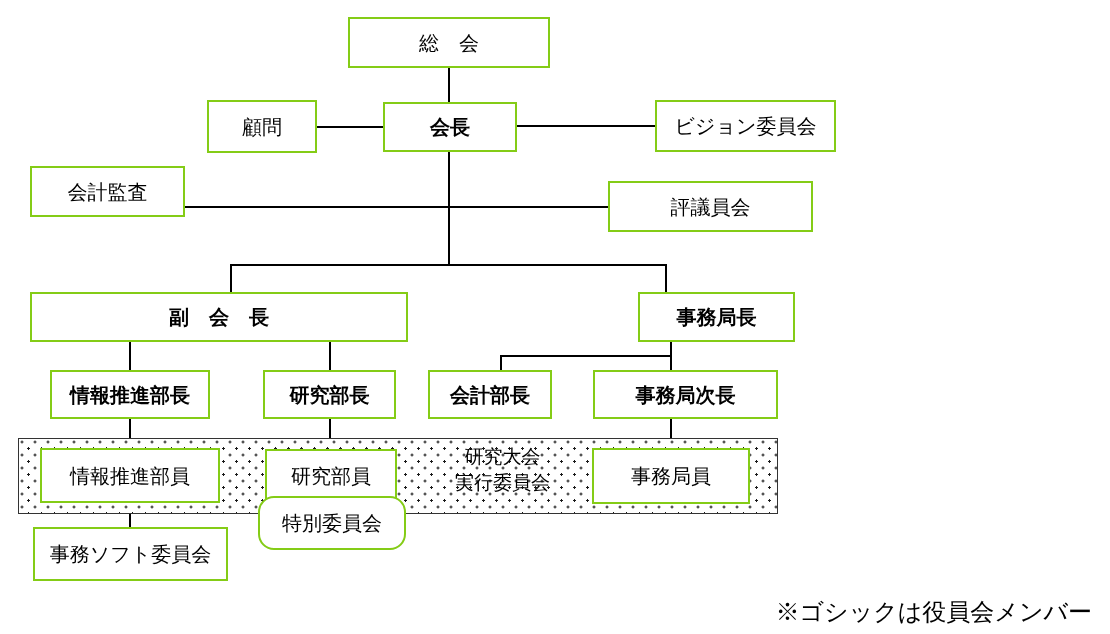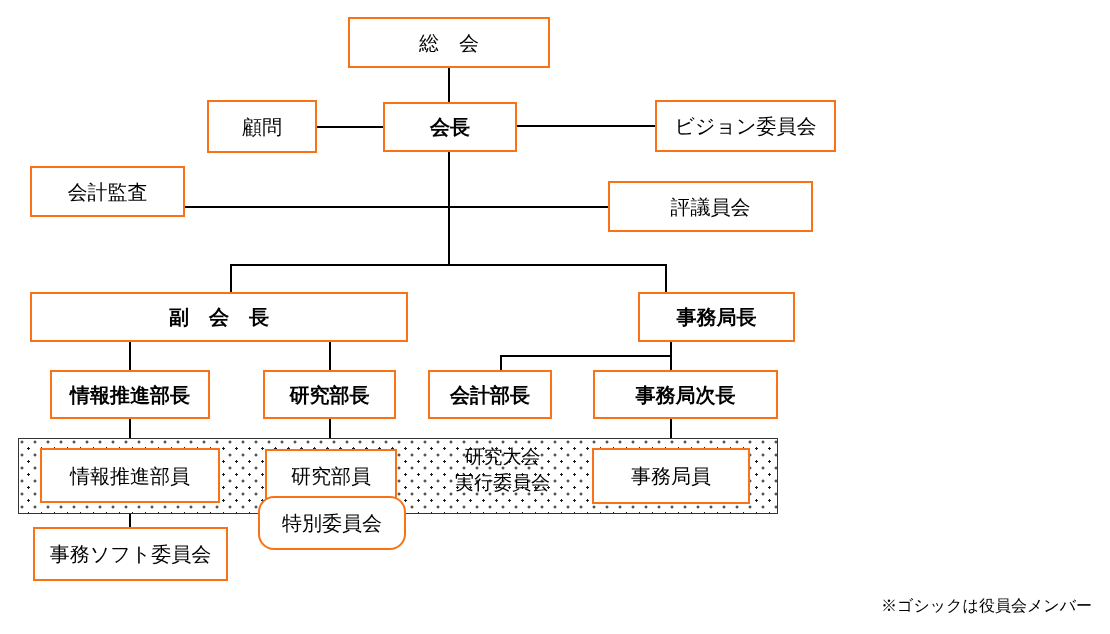--- a/index.html
+++ b/index.html
@@ -7,21 +7,21 @@
     position:relative;
     width:1110px;height:634px;
     background:#fff;
     font-family:"Liberation Serif","DejaVu Serif",serif;
     color:#000;
     overflow:hidden;
   }
   .node{
     position:absolute;
     box-sizing:border-box;
-    border:2px solid #f97316;
+    border:2px solid #84cc16;
     background:#fff;
     display:flex;align-items:center;justify-content:center;
     font-size:20px;
     line-height:1.1;
     white-space:nowrap;
   }
   .node.gothic{
     font-family:"Liberation Sans","DejaVu Sans",sans-serif;
     font-weight:bold;
   }
@@ -41,21 +41,21 @@
   }
   .zone-label{
     position:absolute;
     text-align:center;
     font-size:19px;
     line-height:1.35;
     font-family:"Liberation Serif","DejaVu Serif",serif;
   }
   .note{
     position:absolute;
-    font-size:16px;
+    font-size:24px;
     font-family:"Liberation Serif","DejaVu Serif",serif;
     white-space:nowrap;
   }
 </style>
 </head>
 <body>
 
 <div id="stage">
 
   <div class="vline" style="left:448px;top:68px;height:34px;"></div>

